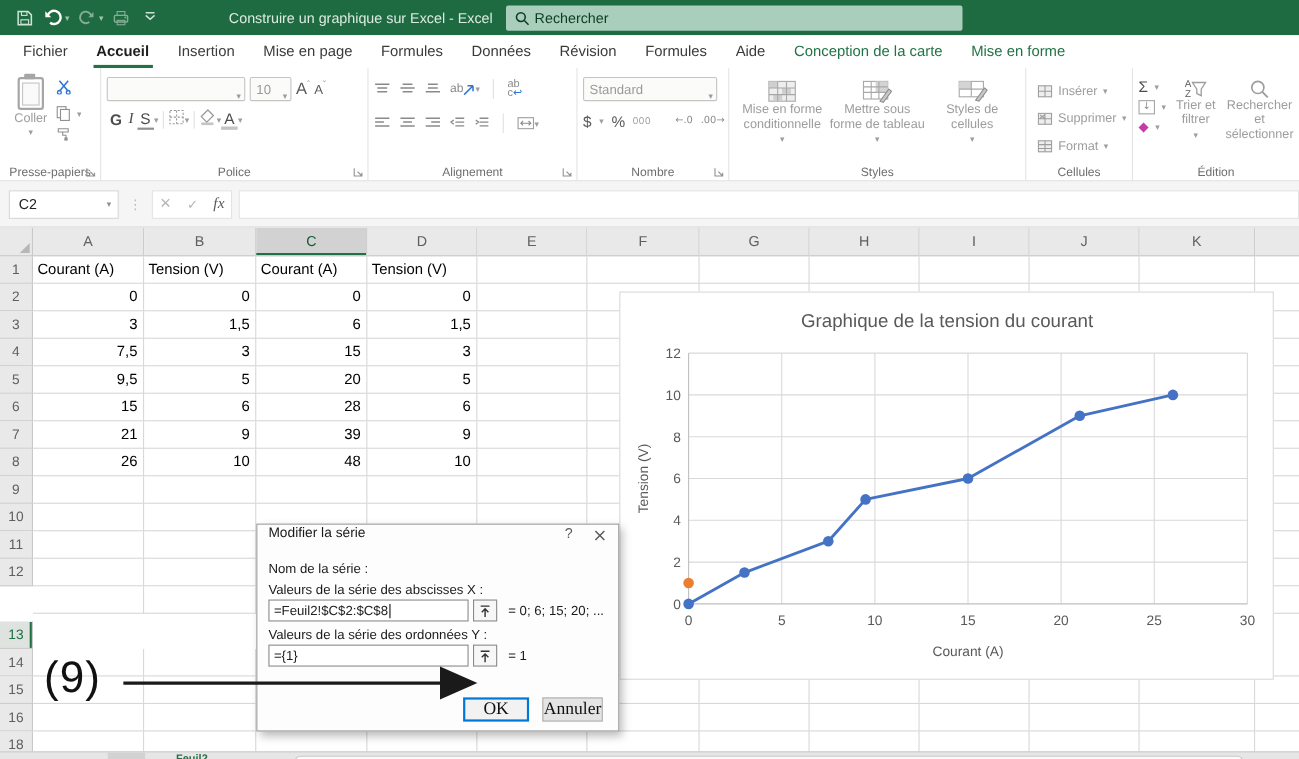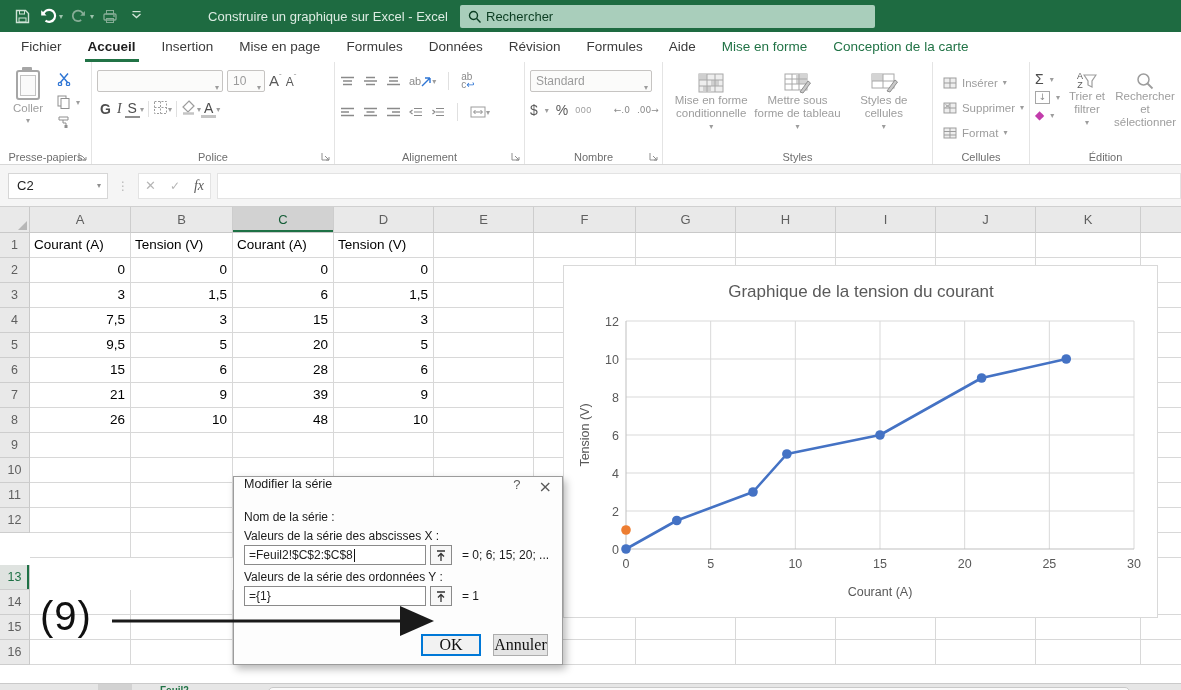--- a/index.html
+++ b/index.html
@@ -164,28 +164,28 @@
   <div class="tabsbar">
       <div class="rtab">Fichier</div>
       <div class="rtab active">Accueil</div>
       <div class="rtab">Insertion</div>
       <div class="rtab">Mise en page</div>
       <div class="rtab">Formules</div>
       <div class="rtab">Données</div>
       <div class="rtab">Révision</div>
       <div class="rtab">Formules</div>
       <div class="rtab">Aide</div>
+      <div class="rtab ctx">Conception de la carte</div>
       <div class="rtab ctx">Mise en forme</div>
-      <div class="rtab ctx">Conception de la carte</div>
     </div>
 
   <div class="ribbon">
 
     <div class="rgroup" style="width:92px">
-      <div class="gc" style="gap:6px">
+      <div class="gc" style="">
         <div class="bigbtn">
           <span class="clipboard"></span>
           <span>Coller</span>
           <span class="caret ic">▾</span>
         </div>
         <div style="display:flex;flex-direction:column;gap:5px;padding-top:2px">
           <span><svg width="14" height="14" viewBox="0 0 14 14">
                 <path d="M3 1.5 L11 11 M11 1.5 L3 11" stroke="#2e75d4" stroke-width="1.4" fill="none"></path>
                 <circle cx="3" cy="12" r="1.7" fill="none" stroke="#2e75d4" stroke-width="1.2"></circle>
                 <circle cx="11" cy="12" r="1.7" fill="none" stroke="#2e75d4" stroke-width="1.2"></circle>
@@ -684,20 +684,35 @@
         <div class="cell" style="width: 102px;"></div>
         <div class="cell" style="width: 100px;"></div>
         <div class="cell" style="width: 100px;"></div>
         <div class="cell" style="width: 100px;"></div>
         <div class="cell" style="width: 100px;"></div>
         <div class="cell" style="width: 105px;"></div>
         <div class="cell" style="width: 41px;"></div>
       </div>
       <div class="grid-row">
         <div class="row-header" style="width: 30px;">16</div>
+        <div class="cell" style="width: 101px;"></div>
+        <div class="cell" style="width: 102px;"></div>
+        <div class="cell" style="width: 101px;"></div>
+        <div class="cell" style="width: 100px;"></div>
+        <div class="cell" style="width: 100px;"></div>
+        <div class="cell" style="width: 102px;"></div>
+        <div class="cell" style="width: 100px;"></div>
+        <div class="cell" style="width: 100px;"></div>
+        <div class="cell" style="width: 100px;"></div>
+        <div class="cell" style="width: 100px;"></div>
+        <div class="cell" style="width: 105px;"></div>
+        <div class="cell" style="width: 41px;"></div>
+      </div>
+      <div class="grid-row">
+        <div class="row-header" style="width: 30px;">18</div>
         <div class="cell" style="width: 101px;"></div>
         <div class="cell" style="width: 102px;"></div>
         <div class="cell" style="width: 101px;"></div>
         <div class="cell" style="width: 100px;"></div>
         <div class="cell" style="width: 100px;"></div>
         <div class="cell" style="width: 102px;"></div>
         <div class="cell" style="width: 100px;"></div>
         <div class="cell" style="width: 100px;"></div>
         <div class="cell" style="width: 100px;"></div>
         <div class="cell" style="width: 100px;"></div>

